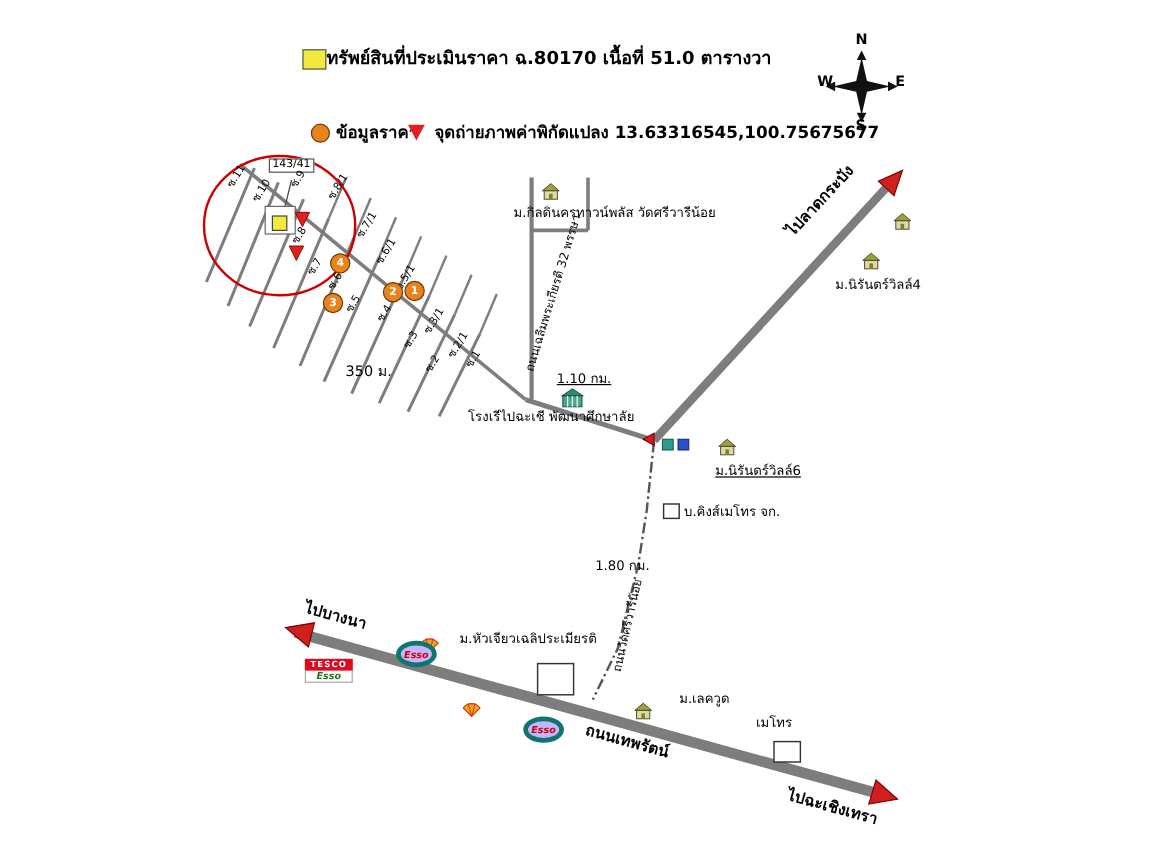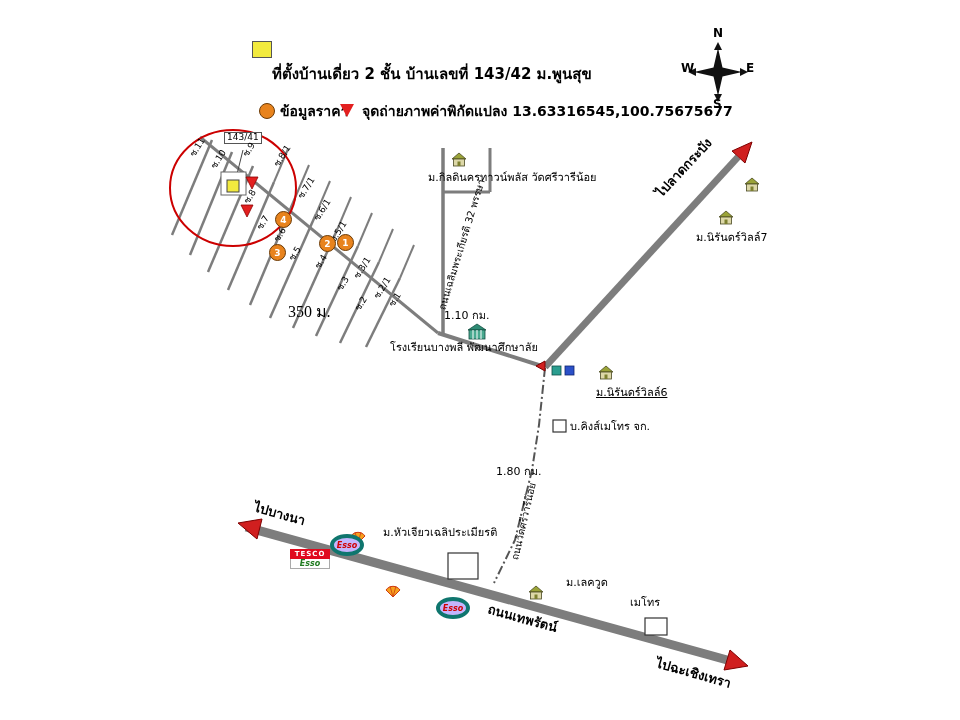--- a/index.html
+++ b/index.html
@@ -25,43 +25,43 @@
   #houseno{left:224px;top:132px;font-size:9px;background:#fff;border:1px solid #555;padding:0 2px;}
   
   .soi{font-size:9px;transform:rotate(-58deg);}
   #s11{left:197px;top:149px;} #s10{left:218px;top:161px;} #s9{left:250px;top:149px;}
   #s8_1{left:281px;top:159px;} #s7_1{left:305px;top:191px;} #s6_1{left:321px;top:213px;}
   #s5_1{left:337px;top:235px;} #s3_1{left:361px;top:271px;} #s2_1{left:381px;top:291px;}
   #s8{left:251px;top:196px;} #s7{left:264px;top:222px;} #s6{left:281px;top:234px;}
   #s5{left:296px;top:253px;} #s4{left:322px;top:261px;} #s3{left:344px;top:283px;}
   #s2{left:362px;top:303px;} #s1{left:396px;top:299px;}
   
-  #d350{left:288px;top:303px;font-size:16px;font-family:Liberation Serif, serif;}
-  #d110{left:444px;top:310px;}
+  #d350{left:288px;top:303px;font-size:12px;}
+  #d110{left:464px;top:310px;text-decoration:underline;}
   #d180{left:496px;top:466px;}
   
   #r-chal{left:447px;top:300px;transform:rotate(-73deg);font-size:10px;}
   #r-wat{left:520px;top:550px;transform:rotate(-77deg);font-size:10px;}
   #r-thep{left:486px;top:602px;transform:rotate(15.5deg);font-size:13px;font-weight:bold;}
   #r-latk{left:664px;top:186px;transform:rotate(-47deg);font-size:13px;font-weight:bold;}
   #r-bangna{left:252px;top:500px;transform:rotate(15.5deg);font-size:13px;font-weight:bold;}
   #r-chach{left:654px;top:656px;transform:rotate(15.5deg);font-size:13px;font-weight:bold;}
   
   #p-kil{left:428px;top:172px;} #p-nir10{left:696px;top:232px;} #p-nir6{left:596px;top:387px;text-decoration:underline;}
   #p-school{left:390px;top:342px;} #p-king{left:570px;top:421px;} #p-hua{left:383px;top:527px;}
   #p-lake{left:566px;top:577px;} #p-metro{left:630px;top:597px;}
   
   .pc{position:absolute;z-index:3;width:15px;height:15px;border-radius:50%;background:#e8831d;border:1px solid #6b3a05;
       color:#fff;font-size:9px;font-weight:bold;display:flex;align-items:center;justify-content:center;}
   #pc1{left:337px;top:234px;} #pc2{left:319px;top:235px;} #pc3{left:269px;top:244px;} #pc4{left:275px;top:211px;}
   
   .esso{position:absolute;z-index:3;width:26px;height:14px;border:4px solid #0f766e;border-radius:50%;background:#c4b5fd;
         color:#d00000;font-size:8px;font-style:italic;font-weight:bold;display:flex;align-items:center;justify-content:center;}
   #esso1{left:330px;top:534px;} #esso2{left:436px;top:597px;}
-  #tesco{position:absolute;z-index:3;left:254px;top:549px;width:40px;margin-left:36px;}
+  #tesco{position:absolute;z-index:3;left:254px;top:549px;width:40px;}
   #tesco .top{background:#e00a1e;color:#fff;font-size:7px;font-weight:bold;text-align:center;letter-spacing:1px;padding:1px 0;}
   #tesco .bot{background:#fff;border:1px solid #aaa;border-top:none;color:#1f7a1f;font-size:8px;font-style:italic;font-weight:bold;text-align:center;}
 </style>
 </head>
 <body>
 
 <div id="map">
 
   <svg id="gfx" width="960" height="720" viewBox="0 0 960 720">
     <defs>
@@ -163,21 +163,21 @@
     <g fill="#111">
       <path d="M718,48 L722.5,67.5 L742,72 L722.5,76.5 L718,96 L713.5,76.5 L694,72 L713.5,67.5 Z"></path>
       <polygon points="714,50 722,50 718,42"></polygon>
       <polygon points="714,94 722,94 718,102"></polygon>
       <polygon points="696,68 696,76 688,72"></polygon>
       <polygon points="740,68 740,76 748,72"></polygon>
     </g>
   </svg>
 
   <div id="lg-yellow"></div>
-  <div class="lbl" id="l-line2">ที่ตั้งบ้านเดี่ยว 2 ชั้น บ้านเลขที่ 143/42 ม.พูนสุข</div>
+  <div class="lbl" id="l-line1">ทรัพย์สินที่ประเมินราคา ฉ.80170  เนื้อที่ 51.0 ตารางวา</div>
   <div id="lg-circle"></div>
   <div class="lbl" id="l-price">ข้อมูลราคา</div>
   <div id="lg-tri"></div>
   <div class="lbl" id="l-photo">จุดถ่ายภาพ</div>
   <div class="lbl" id="l-coords">ค่าพิกัดแปลง 13.63316545,100.75675677</div>
 
   <div class="lbl" id="c-n">N</div>
   <div class="lbl" id="c-s">S</div>
   <div class="lbl" id="c-w">W</div>
   <div class="lbl" id="c-e">E</div>
@@ -207,23 +207,23 @@
   <div class="lbl" id="d180">1.80 กม.</div>
 
   <div class="lbl" id="r-chal">ถนนเฉลิมพระเกียรติ 32 พรรษา</div>
   <div class="lbl" id="r-wat">ถนนวัดศรีวารีน้อย</div>
   <div class="lbl" id="r-thep">ถนนเทพรัตน์</div>
   <div class="lbl" id="r-latk">ไปลาดกระบัง</div>
   <div class="lbl" id="r-bangna">ไปบางนา</div>
   <div class="lbl" id="r-chach">ไปฉะเชิงเทรา</div>
 
   <div class="lbl" id="p-kil">ม.กิลดินครทาวน์พลัส วัดศรีวารีน้อย</div>
-  <div class="lbl" id="p-nir10">ม.นิรันดร์วิลล์7</div>
+  <div class="lbl" id="p-nir10">ม.นิรันดร์วิลล์4</div>
   <div class="lbl" id="p-nir6">ม.นิรันดร์วิลล์6</div>
-  <div class="lbl" id="p-school">โรงเรียนบางพลี พัฒนาศึกษาลัย</div>
+  <div class="lbl" id="p-school">โรงเรีไปฉะเชี พัฒนาศึกษาลัย</div>
   <div class="lbl" id="p-king">บ.คิงส์เมโทร จก.</div>
   <div class="lbl" id="p-hua">ม.หัวเจียวเฉลิประเมียรติ</div>
   <div class="lbl" id="p-lake">ม.เลควูด</div>
   <div class="lbl" id="p-metro">เมโทร</div>
 
   <div class="pc" id="pc1">1</div>
   <div class="pc" id="pc2">2</div>
   <div class="pc" id="pc3">3</div>
   <div class="pc" id="pc4">4</div>
 

